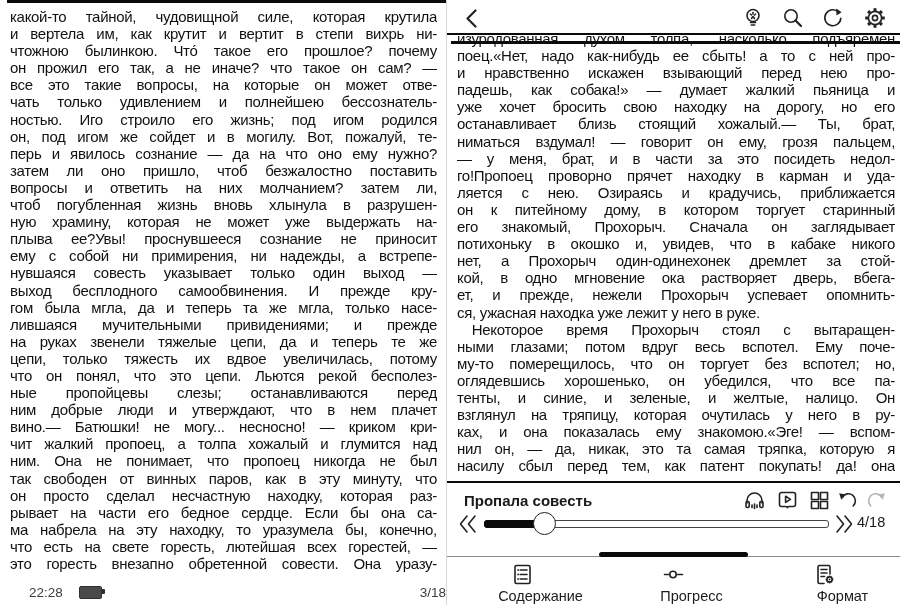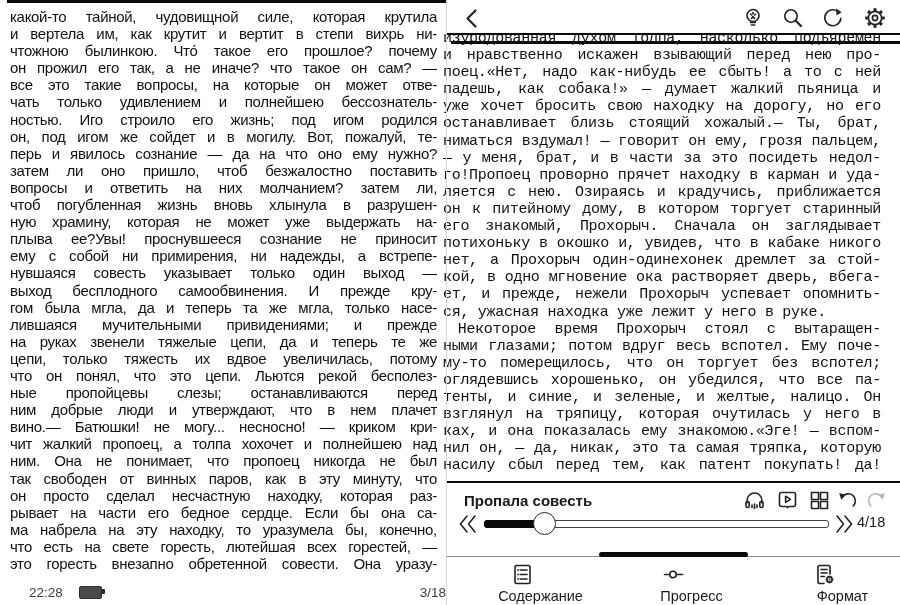--- a/index.html
+++ b/index.html
@@ -4,21 +4,21 @@
 <style>
   html,body{margin:0;padding:0;background:#888;}
   #screen{position:relative;width:900px;height:605px;background:#ffffff;overflow:hidden;
           font-family:"Liberation Sans",sans-serif;color:#111;}
   
   .page-text{position:absolute;}
   .tl{height:17.1px;line-height:17.1px;font-size:15px;letter-spacing:-0.3px;
       text-align:justify;text-align-last:justify;overflow:hidden;white-space:normal;}
   .tl.nj{text-align-last:left;}
   #left-text{left:10px;top:8px;width:427px;z-index:1;}
-  #right-text{left:443px;top:30px;width:438px;z-index:1;font-family:Liberation Mono, monospace;}
+  #right-text{left:457px;top:30px;width:438px;z-index:1;}
   
   #left-top-line{position:absolute;left:7px;top:0;width:439px;height:3px;background:#0a0a0a;z-index:3;}
   #center-divider{position:absolute;left:446px;top:0;width:1px;height:605px;background:#d8d8d8;z-index:4;}
   #right-strike-line{position:absolute;left:451px;top:41px;width:449px;height:2.5px;background:#0a0a0a;z-index:3;}
   
   #right-topbar{position:absolute;left:447px;top:0;width:453px;height:33px;background:#fff;
                 border-bottom:2px solid #0a0a0a;z-index:2;}
   .tb-icon{position:absolute;top:6px;width:24px;height:24px;cursor:pointer;}
   .tb-icon svg{width:24px;height:24px;display:block;}
   #icon-back{left:14px;}
@@ -95,42 +95,42 @@
       <div class="tl">нувшаяся совесть указывает только один выход —</div>
       <div class="tl">выход бесплодного самообвинения. И прежде кру-</div>
       <div class="tl">гом была мгла, да и теперь та же мгла, только насе-</div>
       <div class="tl">лившаяся мучительными привидениями; и прежде</div>
       <div class="tl">на руках звенели тяжелые цепи, да и теперь те же</div>
       <div class="tl">цепи, только тяжесть их вдвое увеличилась, потому</div>
       <div class="tl">что он понял, что это цепи. Льются рекой бесполез-</div>
       <div class="tl">ные пропойцевы слезы; останавливаются перед</div>
       <div class="tl">ним добрые люди и утверждают, что в нем плачет</div>
       <div class="tl">вино.— Батюшки! не могу... несносно! — криком кри-</div>
-      <div class="tl">чит жалкий пропоец, а толпа хохочет и полнейшею над</div>
+      <div class="tl">чит жалкий пропоец, а толпа хожалый и глумится над</div>
       <div class="tl">ним. Она не понимает, что пропоец никогда не был</div>
       <div class="tl">так свободен от винных паров, как в эту минуту, что</div>
       <div class="tl">он просто сделал несчастную находку, которая раз-</div>
       <div class="tl">рывает на части его бедное сердце. Если бы она са-</div>
       <div class="tl">ма набрела на эту находку, то уразумела бы, конечно,</div>
       <div class="tl">что есть на свете горесть, лютейшая всех горестей, —</div>
       <div class="tl">это горесть внезапно обретенной совести. Она уразу-</div>
     </div>
 
   <div id="left-statusbar">
     <span id="status-time">22:28</span>
     <span id="battery"></span>
     <span id="status-page">3/18</span>
   </div>
 
   <div id="center-divider"></div>
 
   <div id="right-text" class="page-text">
       <div class="tl">изуродованная духом толпа, насколько подъяремен</div>
+      <div class="tl">поец.«Нет, надо как-нибудь ее сбыть! а то с ней про-</div>
       <div class="tl">и нравственно искажен взывающий перед нею про-</div>
-      <div class="tl">поец.«Нет, надо как-нибудь ее сбыть! а то с ней про-</div>
       <div class="tl">падешь, как собака!» — думает жалкий пьяница и</div>
       <div class="tl">уже хочет бросить свою находку на дорогу, но его</div>
       <div class="tl">останавливает близь стоящий хожалый.— Ты, брат,</div>
       <div class="tl">ниматься вздумал! — говорит он ему, грозя пальцем,</div>
       <div class="tl">— у меня, брат, и в части за это посидеть недол-</div>
       <div class="tl">го!Пропоец проворно прячет находку в карман и уда-</div>
       <div class="tl">ляется с нею. Озираясь и крадучись, приближается</div>
       <div class="tl">он к питейному дому, в котором торгует старинный</div>
       <div class="tl">его знакомый, Прохорыч. Сначала он заглядывает</div>
       <div class="tl">потихоньку в окошко и, увидев, что в кабаке никого</div>

